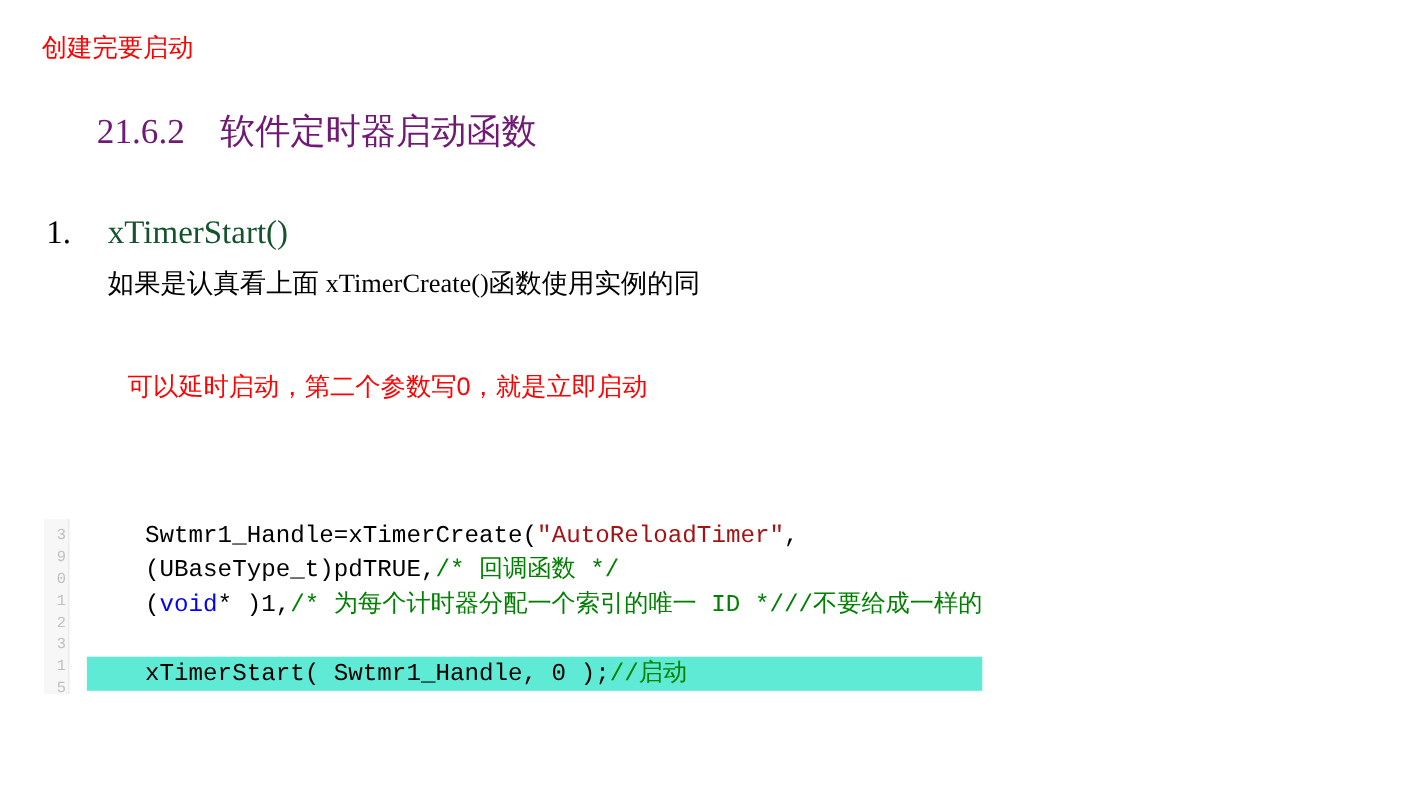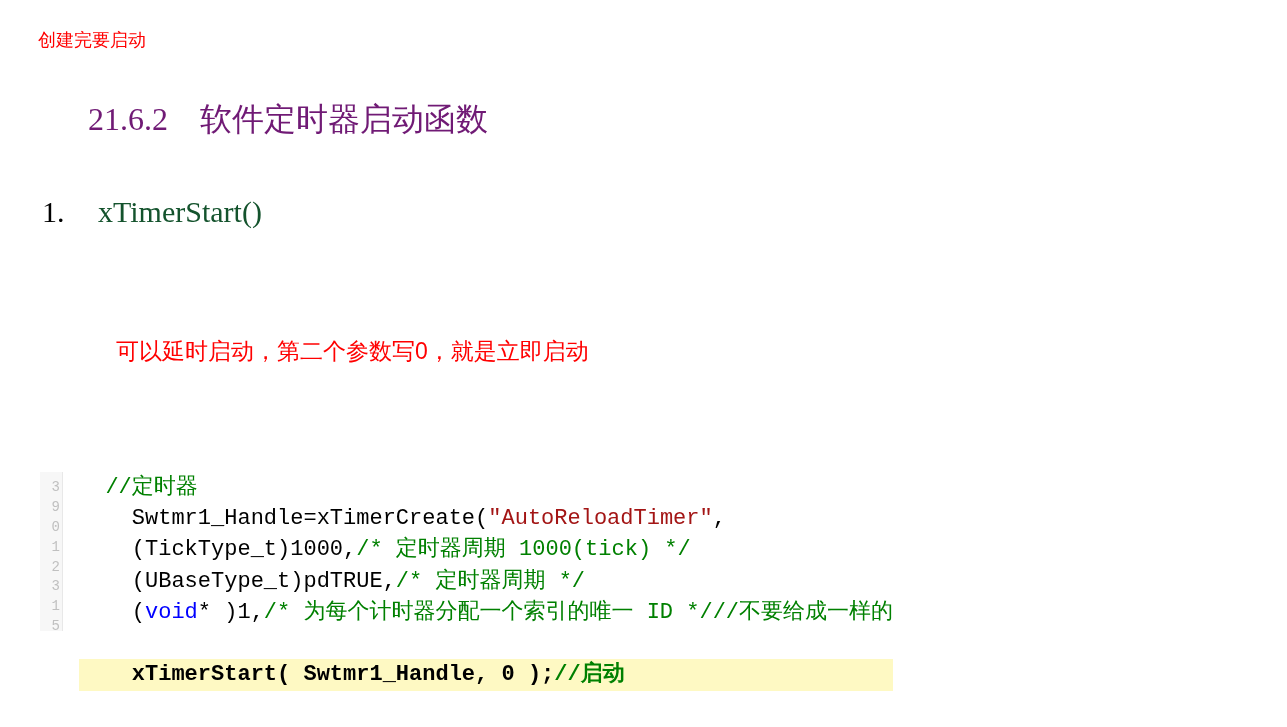--- a/index.html
+++ b/index.html
@@ -10,21 +10,21 @@
     width: 1287px;
     height: 727px;
     overflow: hidden;
     position: relative;
   }
   .annotation-1 {
     position: absolute;
     left: 38px;
     top: 28px;
     color: #ff0000;
-    font-size: 18px;
+    font-size: 23px;
     font-family: "Microsoft YaHei", "微软雅黑", sans-serif;
   }
   .heading-section {
     position: absolute;
     left: 88px;
     top: 98px;
     font-family: "Times New Roman", "SimSun", serif;
     font-size: 32px;
     color: #701a75;
   }
@@ -97,22 +97,21 @@
   .code-text {
     display: inline-block;
     vertical-align: top;
     padding-left: 16px;
   }
   .code-line {
     white-space: pre;
     height: 1.42em;
   }
   .code-line.hl {
-    background: #fef9c3;
-    font-weight: bold;
+    background: #5eead4;
   }
   .c-comment { color: #008000; }
   .c-keyword { color: #0000ff; }
   .c-string  { color: #a31515; }
   .c-plain   { color: #000000; }
 </style>
 </head>
 <body>
 
 <div class="annotation-1">创建完要启动</div>
@@ -120,37 +119,36 @@
 <div class="heading-section">
   <span class="heading-number">21.6.2</span>
   <span>&nbsp;&nbsp;</span>
   <span class="heading-text">软件定时器启动函数</span>
 </div>
 
 <div class="list-block">
   <span class="list-number">1.</span>
   <span class="list-body">
     <div class="list-title">xTimerStart()</div>
+    <div class="list-desc">如果是认真看上面 xTimerCreate()函数使用实例的同</div>
   </span>
 </div>
 
 <div class="annotation-2">可以延时启动，第二个参数写0，就是立即启动</div>
 
 <div class="code-block">
   <div class="code-gutter">
     <div class="gutter-line">3</div>
     <div class="gutter-line">9</div>
     <div class="gutter-line">0</div>
     <div class="gutter-line">1</div>
     <div class="gutter-line">2</div>
     <div class="gutter-line">3</div>
     <div class="gutter-line">1</div>
     <div class="gutter-line">5</div>
   </div><div class="code-text">
-    <div class="code-line"><span class="c-plain">  </span><span class="c-comment">//定时器</span></div>
     <div class="code-line"><span class="c-plain">    </span><span class="c-plain">Swtmr1_Handle=xTimerCreate(</span><span class="c-string">"AutoReloadTimer"</span><span class="c-plain">,</span></div>
-    <div class="code-line"><span class="c-plain">    </span><span class="c-plain">(TickType_t)1000,</span><span class="c-comment">/* 定时器周期 1000(tick) */</span></div>
-    <div class="code-line"><span class="c-plain">    </span><span class="c-plain">(UBaseType_t)pdTRUE,</span><span class="c-comment">/* 定时器周期 */</span></div>
+    <div class="code-line"><span class="c-plain">    </span><span class="c-plain">(UBaseType_t)pdTRUE,</span><span class="c-comment">/* 回调函数 */</span></div>
     <div class="code-line"><span class="c-plain">    </span><span class="c-plain">(</span><span class="c-keyword">void</span><span class="c-plain">* )1,</span><span class="c-comment">/* 为每个计时器分配一个索引的唯一 ID */</span><span class="c-comment">//不要给成一样的</span></div>
     <div class="code-line"><span class="c-plain"> </span></div>
     <div class="code-line hl"><span class="c-plain">    </span><span class="c-plain">xTimerStart( Swtmr1_Handle, 0 );</span><span class="c-comment">//启动</span></div>
   </div>
 </div>
 
 </body></html>

